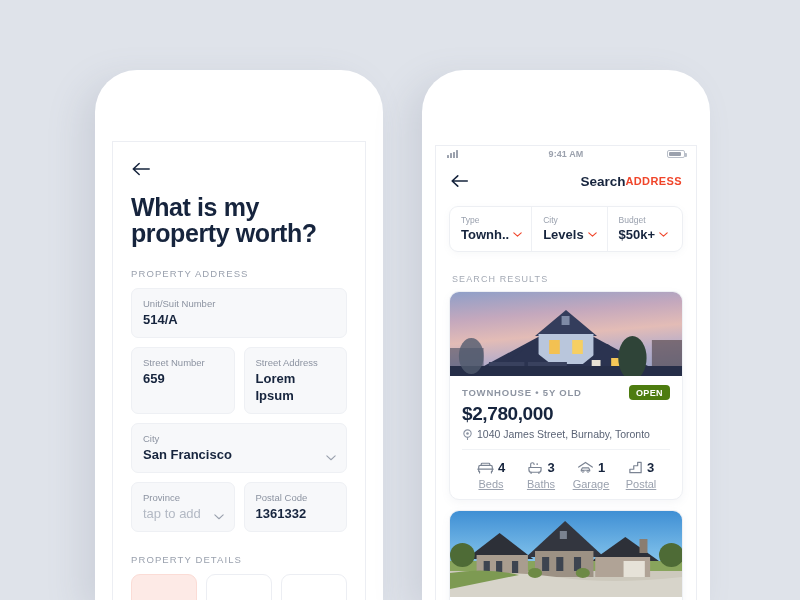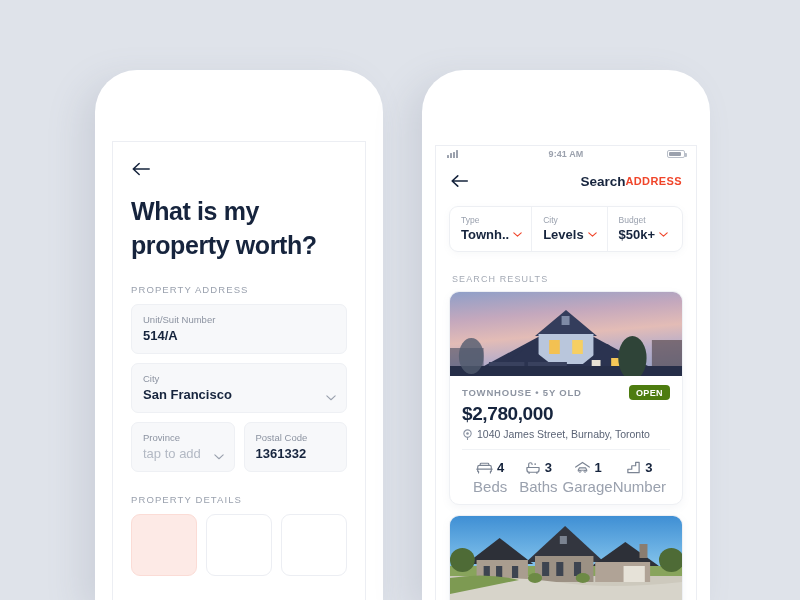--- a/index.html
+++ b/index.html
@@ -31,21 +31,21 @@
     overflow: hidden;
   }
   .screen-right { left: 13px; right: 13px; top: 75px; }
 
   
   .lpad { padding: 18px 18px 0 18px; }
   .back-arrow { width: 20px; height: 18px; display: block; }
   .headline {
     margin-top: 16px;
     font-size: 25px;
-    line-height: 34px;
+    line-height: 26px;
     font-weight: bold;
     color: #16243d;
     letter-spacing: -0.4px;
   }
   .sect-label {
     margin-top: 22px;
     font-size: 9.5px;
     letter-spacing: 1.1px;
     color: #9aa1ae;
     font-weight: normal;
@@ -148,21 +148,21 @@
   .addr { display: flex; align-items: center; gap: 4px; margin-top: 3px; font-size: 10.5px; color: #5b6476; }
   .addr svg { flex: none; }
 
   .amenities {
     display: flex; margin: 9px 0 0 0; padding: 9px 4px 9px 4px;
     border-top: 1px solid #f0f2f5;
   }
   .am { flex: 1; text-align: center; }
   .am-top { display: flex; align-items: center; justify-content: center; gap: 4px; height: 17px; }
   .am-num { font-size: 13px; font-weight: bold; color: #16243d; }
-  .am-lbl { font-size: 15px; color: #9aa1ae; margin-top: 2px; }
+  .am-lbl { font-size: 11px; color: #9aa1ae; margin-top: 2px; text-decoration: underline; }
 
   
   .sky-dusk {
     position: absolute; inset: 0;
     background: linear-gradient(175deg,#8f9fc8 0%,#c4a8bd 28%,#e3bcb6 50%,#b9aec9 70%,#8e9ec4 100%);
   }
   .sky-day { position: absolute; inset: 0; background: linear-gradient(180deg,#3f8fd4 0%,#7fc0ea 55%,#bfe0f2 100%); }
 </style>
 </head>
 <body>
@@ -179,20 +179,30 @@
 
         <div class="headline">What is my property worth?</div>
 
         <div class="sect-label">PROPERTY ADDRESS</div>
 
         <div class="field mt9">
           <div class="field-label">Unit/Suit Number</div>
           <div class="field-value">514/A</div>
         </div>
 
+        <div class="row2 mt9">
+          <div class="field">
+            <div class="field-label">Street Number</div>
+            <div class="field-value">659</div>
+          </div>
+          <div class="field">
+            <div class="field-label">Street Address</div>
+            <div class="field-value">Lorem Ipsum</div>
+          </div>
+        </div>
 
         <div class="field mt9">
           <div class="field-label">City</div>
           <div class="field-value">San Francisco</div>
           <svg class="chev" viewBox="0 0 12 7" fill="none">
             <path d="M1 1 L6 5.6 L11 1" stroke="#99a0ad" stroke-width="1.3" stroke-linecap="round" stroke-linejoin="round"></path>
           </svg>
         </div>
 
         <div class="row2 mt9">
@@ -363,21 +373,21 @@
                 </div>
                 <div class="am-lbl">Garage</div>
               </div>
               <div class="am">
                 <div class="am-top">
                   <svg width="15" height="13" viewBox="0 0 16 15" fill="none">
                     <path d="M1.5 13.5 V9.5 H6 V5.5 H10.5 V1.5 L14.5 1.5 V13.5 Z" stroke="#7b8493" stroke-width="1.4" stroke-linejoin="round"></path>
                   </svg>
                   <span class="am-num">3</span>
                 </div>
-                <div class="am-lbl">Number</div>
+                <div class="am-lbl">Postal</div>
               </div>
             </div>
           </div>
         </div>
 
         <div class="card">
           <div class="card-photo" style="height:86px">
             <div class="sky-day"></div>
             <svg viewBox="0 0 262 86" width="100%" height="100%" preserveAspectRatio="none" style="position:absolute;inset:0">
               <rect x="0" y="52" width="262" height="34" fill="#cdc9bd"></rect>

